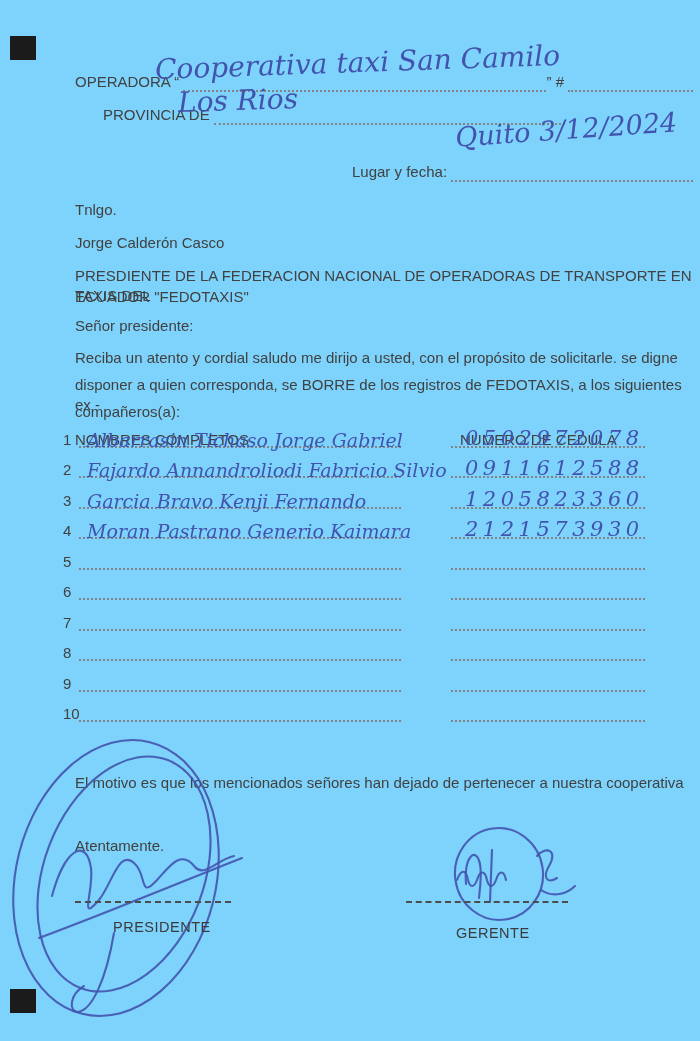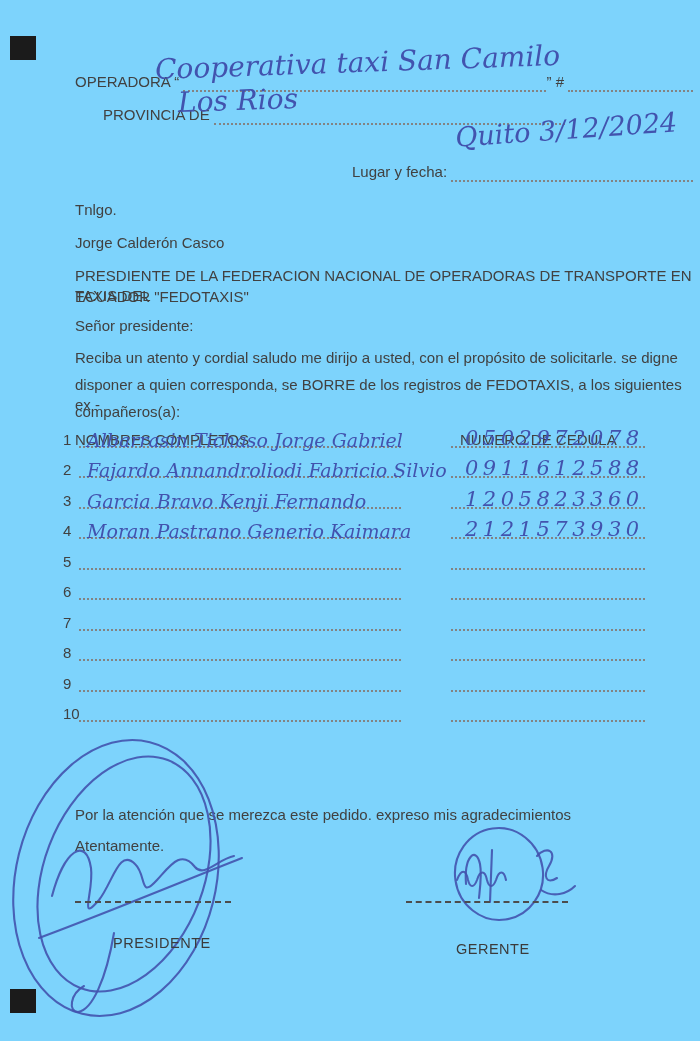--- a/index.html
+++ b/index.html
@@ -22,21 +22,21 @@
   .roster{position:absolute;left:63px;top:417px;width:582px;}
   .roster-row{display:flex;align-items:flex-end;height:30.5px;}
   .roster-row .num{width:16px;font-size:15px;color:#414141;}
   .roster-row .name-line{width:322px;position:relative;}
   .roster-row .row-gap{width:50px;}
   .roster-row .ced-line{width:194px;position:relative;}
   .roster-row .leader{height:4px;}
   .hw-name{left:8px;bottom:-3px;font-size:19px;}
   .hw-ced{left:14px;bottom:-2px;font-size:21px;letter-spacing:4.5px;}
   .sig-dash{position:absolute;border-top:2px dashed #4c4c4c;height:0;}
-  .sig-label{position:absolute;font-size:14.5px;color:#3b3b3b;letter-spacing:.5px;margin-top:16px;}
+  .sig-label{position:absolute;font-size:14.5px;color:#3b3b3b;letter-spacing:.5px;}
   svg.sig{position:absolute;pointer-events:none;}
   svg.sig path, svg.sig ellipse{fill:none;stroke:#4253ae;stroke-width:2.1;stroke-linecap:round;opacity:.9;}
 </style>
 </head>
 <body>
 
 <div class="page">
 
   <div class="corner-mark" style="left:10px;top:36px;"></div>
   <div class="corner-mark" style="left:10px;top:989px;"></div>
@@ -199,21 +199,21 @@
         <span class="hw hw-name"></span>
       </div>
       <div class="row-gap"></div>
       <div class="ced-line">
         <div class="leader"></div>
         <span class="hw hw-ced"></span>
       </div>
     </div>
   </div>
 
-  <div class="print" style="position:absolute;left:75px;top:805px;">Por la atención que se merezca este pedido. expreso mis agradecimientos</div>
+  <div class="print" style="position:absolute;left:75px;top:773px;">El motivo es que los mencionados señores han dejado de pertenecer a nuestra cooperativa</div>
   <div class="print" style="position:absolute;left:75px;top:836px;">Atentamente.</div>
 
   <svg class="sig" style="left:-6px;top:728px;" width="290" height="305" viewBox="0 0 290 305">
     <ellipse cx="122" cy="150" rx="100" ry="140" transform="rotate(14 122 150)"></ellipse>
     <ellipse cx="130" cy="146" rx="80" ry="122" transform="rotate(21 130 146)"></ellipse>
     <path d="M58,168 C70,122 92,108 97,140 C100,164 84,196 105,172 C119,154 125,120 141,136 C153,147 145,172 163,152 C176,138 187,121 201,139 C210,150 224,131 240,128"></path>
     <path d="M45,210 C110,186 192,152 248,130"></path>
     <path d="M120,205 C112,252 98,282 84,284 C74,284 76,266 90,258"></path>
   </svg>
   <div class="sig-dash" style="left:75px;top:901px;width:156px;"></div>

